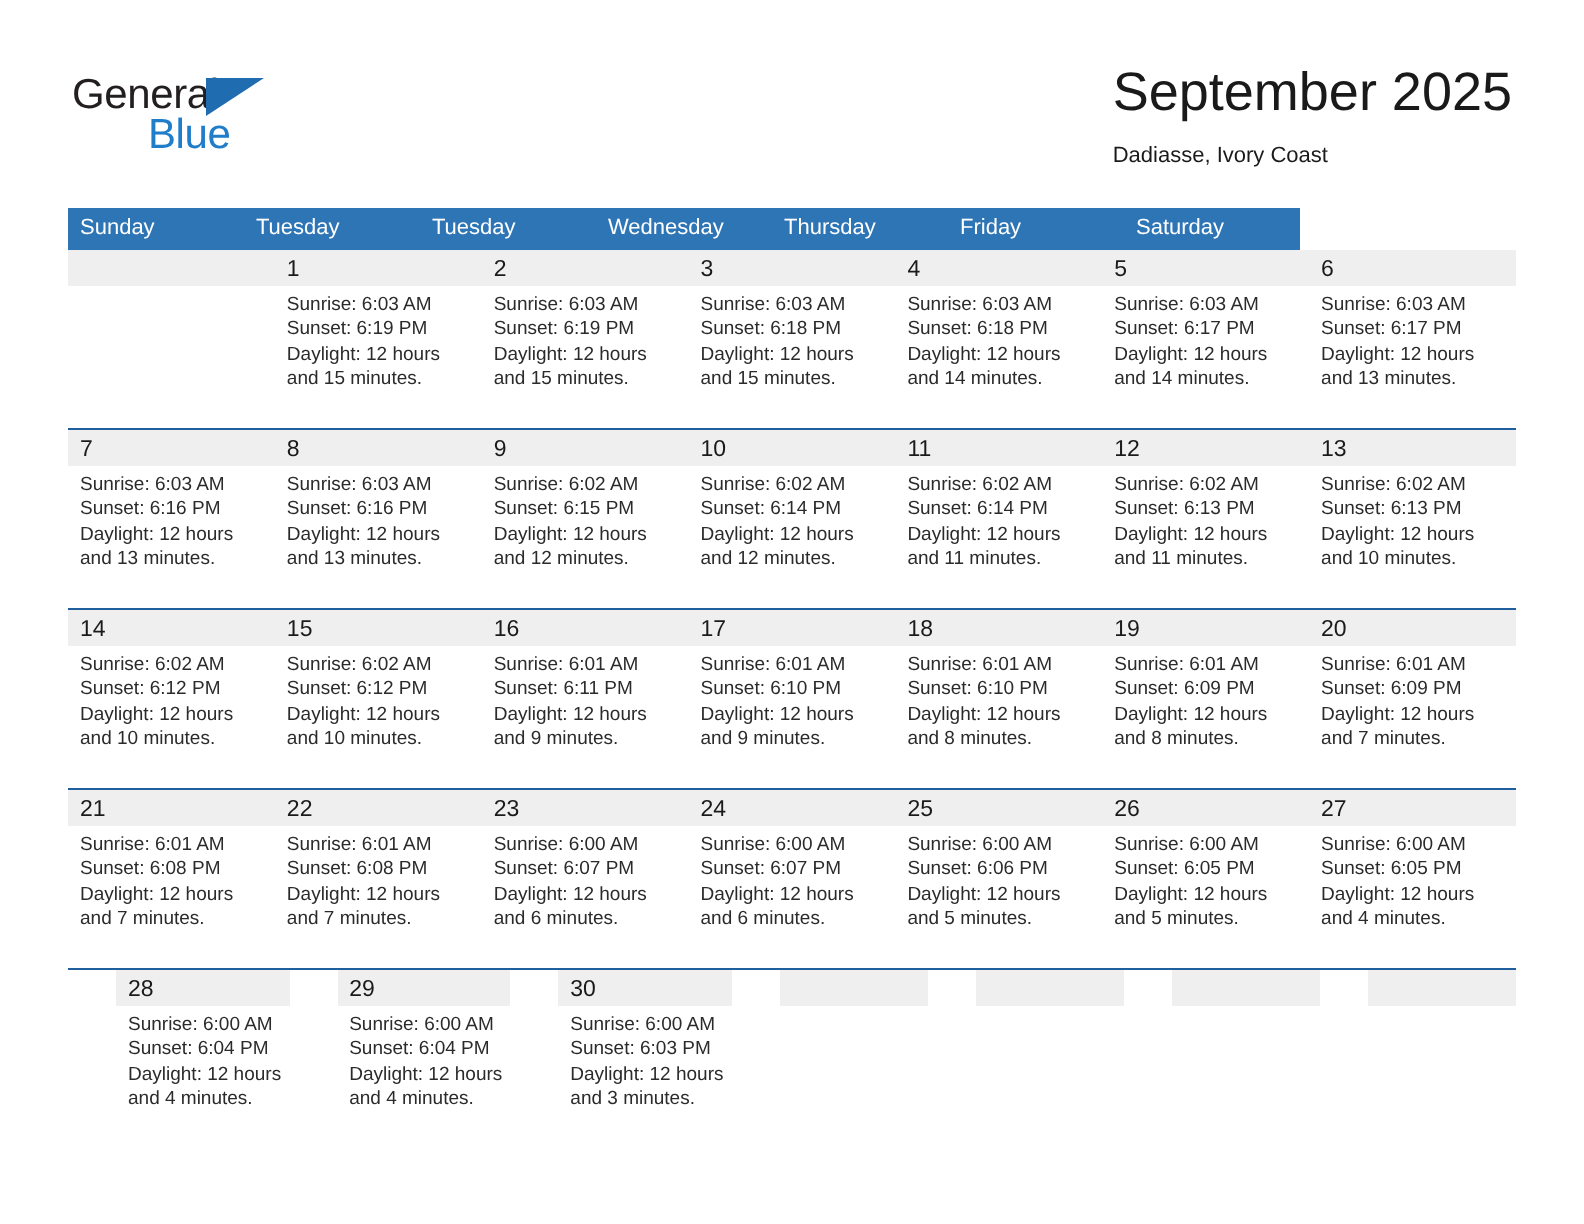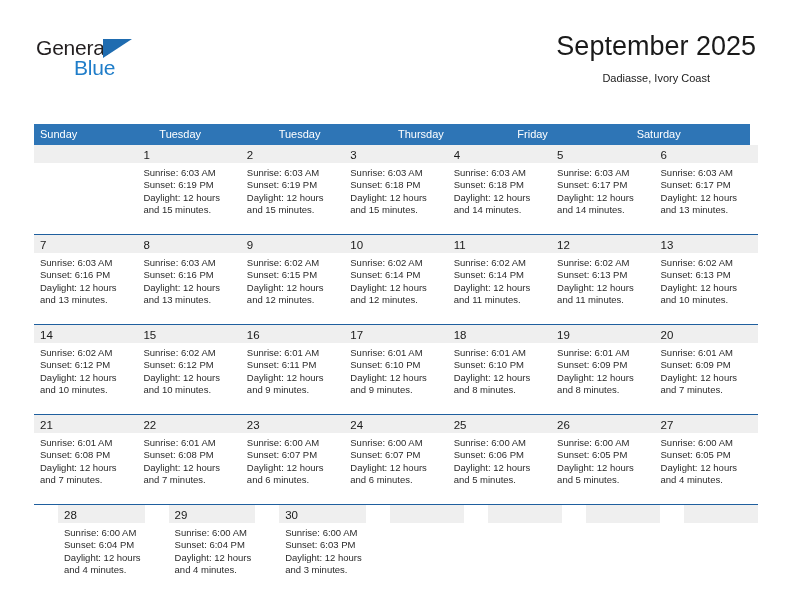--- a/index.html
+++ b/index.html
@@ -61,21 +61,21 @@
     font-size: 21px;
     letter-spacing: -0.2px;
     color: #1f7dc9;
     font-family: "Liberation Sans", sans-serif;
     margin-left: 12px;
   }
   .title-block {
     position: absolute;
     right: 36px;
     top: 30px;
-    text-align: center;
+    text-align: left;
   }
   .cal-title {
     font-size: 27px;
     line-height: 32px;
     color: #1a1a1a;
     font-weight: normal;
     white-space: nowrap;
   }
   .cal-subtitle {
     font-size: 11px;
@@ -87,24 +87,23 @@
 
   
   .calendar {
     position: absolute;
     left: 34px;
     top: 104px;
     width: 724px;
   }
   .dow-row {
     display: flex;
-    width: 716px;
+    width: 616px;
     height: 21px;
     background: #2e75b6;
-    margin-top: 20px;
   }
   .dow {
     flex: 1 1 0;
     color: #ffffff;
     font-size: 11px;
     line-height: 21px;
     padding-left: 6px;
     box-sizing: border-box;
     white-space: nowrap;
   }
@@ -170,20 +169,21 @@
       <div class="cal-subtitle">Dadiasse, Ivory Coast</div>
     </div>
 
   </div>
 
   <div class="calendar">
     <div class="dow-row">
       <div class="dow">Sunday</div>
       <div class="dow">Tuesday</div>
       <div class="dow">Tuesday</div>
+      <div class="dow">Wednesday</div>
       <div class="dow">Thursday</div>
       <div class="dow">Friday</div>
       <div class="dow">Saturday</div>
     </div>
     <div id="weeks-container">
         <div class="week">
           <div class="cell empty">
             <div class="daynum-band"><span class="daynum"></span></div>
           </div>
           <div class="cell">

